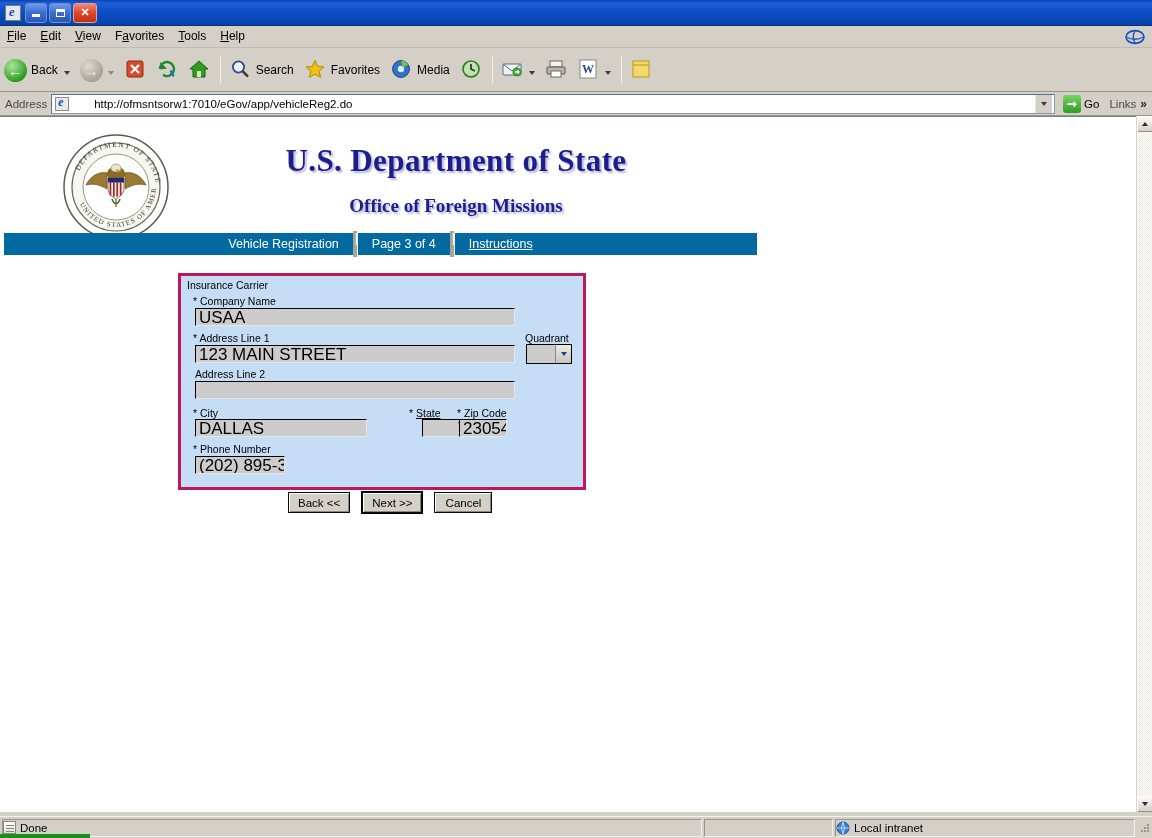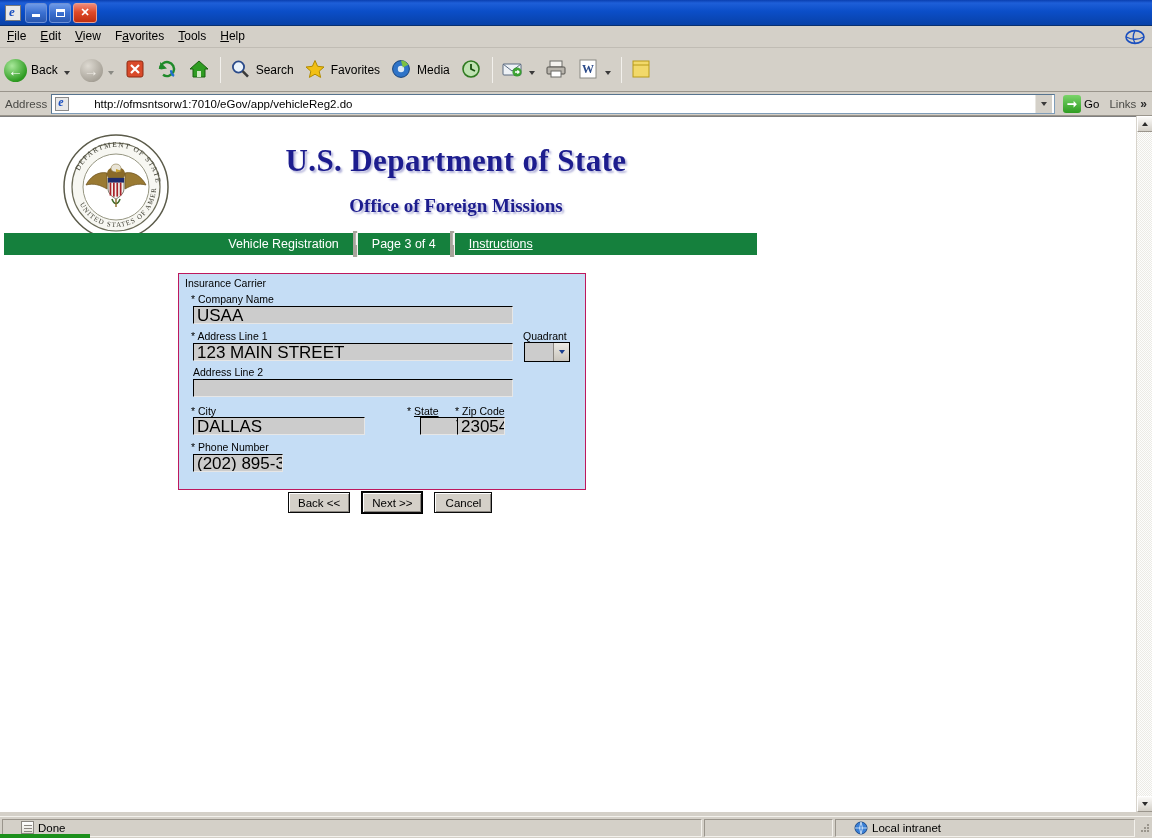--- a/index.html
+++ b/index.html
@@ -203,37 +203,37 @@
   }
   .hdr-sub {
     position: absolute; left: 186px; top: 78px; width: 540px;
     text-align: center;
     font-family: "Liberation Serif", serif;
     font-weight: bold; font-size: 19px; color: #1d1d8e;
     text-shadow: 2px 2px 2px rgba(120,120,190,0.55);
   }
   .navbar {
     position: absolute; left: 4px; top: 116px; width: 753px; height: 22px;
-    background: #15803d;
+    background: #0369a1;
     display: flex; align-items: center; justify-content: center;
     gap: 0;
   }
   .navbar .nb {
     font-size: 12.5px; color: #ffffff;
     padding: 0 10px;
   }
   .navbar .nb.sep { padding: 0 2px; }
   .navbar .nb.link { text-decoration: underline; }
 
   
   .fieldset {
     position: absolute; left: 178px; top: 156px;
     width: 408px; height: 217px;
     background: #c5ddf5;
-    border: 1px solid #be185d;
+    border: 3px solid #be185d;
   }
   .legend {
     position: absolute; left: 6px; top: 3px;
     font-size: 10.5px; color: #000;
   }
   .flabel {
     position: absolute; font-size: 10.5px; color: #000; white-space: nowrap;
   }
   .flabel .ast { color: #000; }
   .flabel u { text-decoration: underline; }
@@ -284,21 +284,21 @@
     position: absolute; left: 0; bottom: 0; width: 1152px; height: 22px;
     background: #d4d0c8;
     border-top: 1px solid #f3f1ec;
     display: flex; align-items: center;
   }
   .sb-cell {
     height: 18px; margin: 2px 0 2px 2px;
     border: 1px solid #9a958c; border-right-color:#f3f1ec; border-bottom-color:#f3f1ec;
     display: flex; align-items: center; gap: 4px;
     font-size: 11.5px; color: #000;
-    padding: 0 18px;
+    padding: 0 0;
   }
   .sb-done { flex: 0 0 auto; width: 700px; }
   .sb-mid  { flex: 1 1 auto; }
   .sb-zone { flex: 0 0 auto; width: 300px; }
   .sb-grip { width: 14px; height: 14px; align-self: flex-end; margin: 0 1px 2px 2px; }
   .doc-ico {
     width: 13px; height: 13px; flex: 0 0 auto;
     background: linear-gradient(180deg,#fff,#e3e0d8);
     border: 1px solid #8a8680;
     position: relative;

